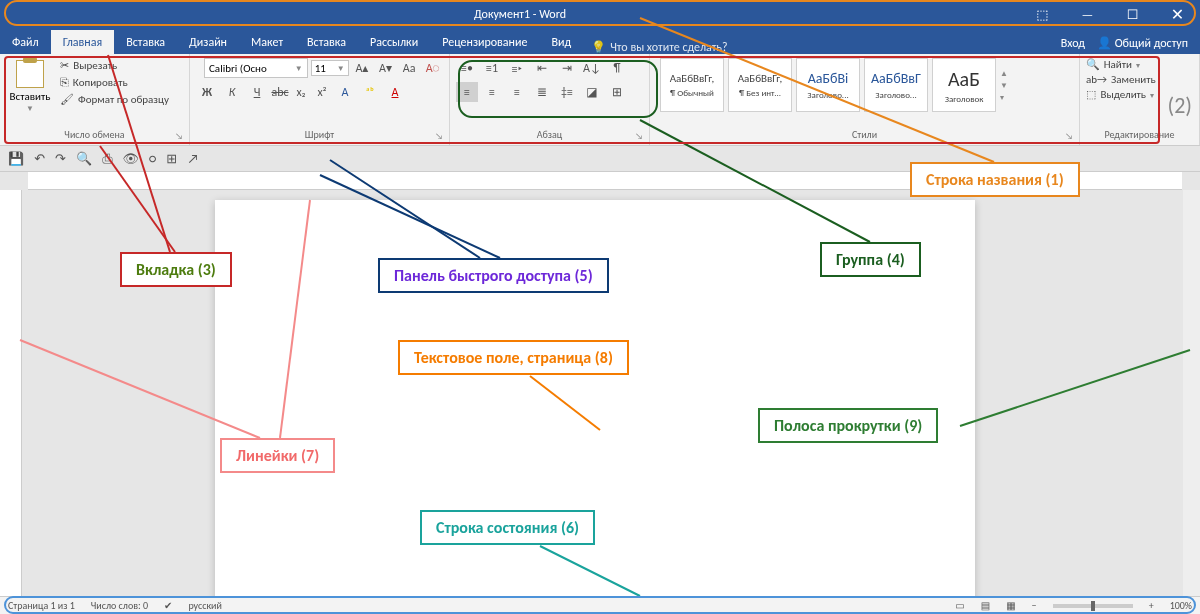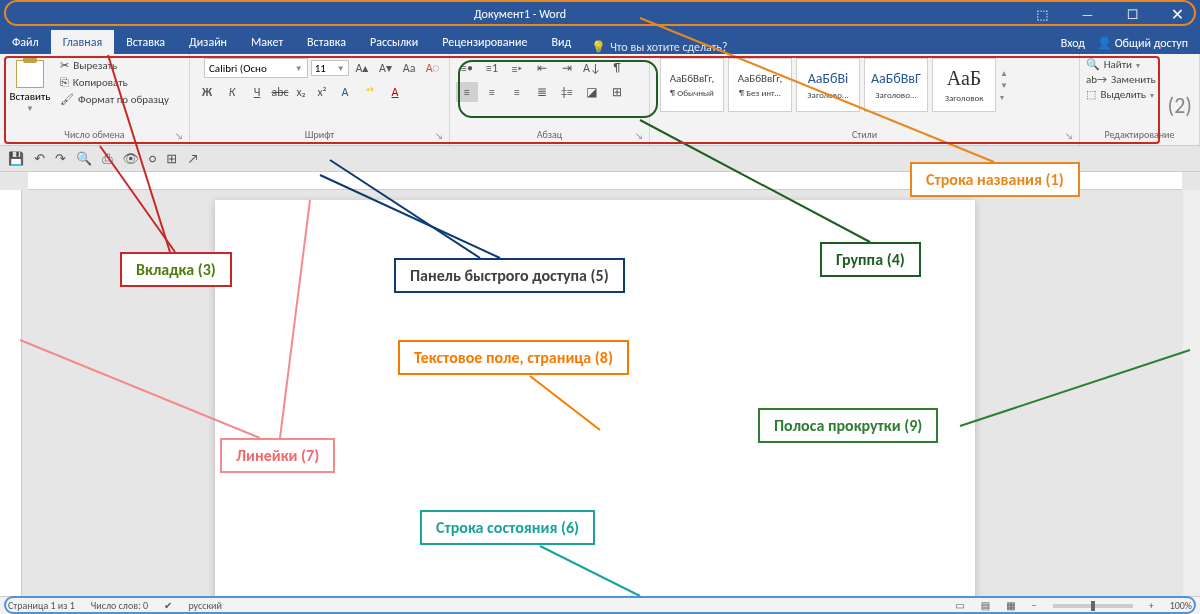--- a/index.html
+++ b/index.html
@@ -31,37 +31,37 @@
 .fontname{border:1px solid #c5c5c5;background:#fff;font-size:11px;padding:1px 4px;width:110px;height:20px;display:flex;align-items:center;justify-content:space-between;margin-left:8px;}
 .fontsize{border:1px solid #c5c5c5;background:#fff;font-size:11px;width:40px;height:16px;display:flex;align-items:center;justify-content:space-between;padding:0 3px;}
 .ibtn{width:22px;height:20px;display:flex;align-items:center;justify-content:center;font-size:12px;color:#555;cursor:pointer;}
 .ibtn.sm{width:18px;}
 .para{width:200px;}
 .styles{flex:1;display:flex;flex-direction:column;}
 .styles .row{display:flex;gap:4px;padding:2px 4px 0 4px;}
 .stylebox{border:1px solid #d0d0d0;background:#fff;width:64px;height:54px;display:flex;flex-direction:column;align-items:center;justify-content:center;font-size:9px;color:#444;padding:2px;}
 .stylebox .prev{font-size:11px;margin-bottom:2px;}
 .stylebox.blue .prev{color:#2b579a;font-size:14px;}
-.stylebox.big .prev{color:#333;font-size:20px;font-weight:300;font-family:Liberation Serif, serif;}
+.stylebox.big .prev{color:#333;font-size:20px;font-weight:300;}
 .editing{width:120px;}
 .editing .stack{display:flex;flex-direction:column;gap:2px;font-size:11px;color:#444;padding-top:2px;}
 .editing .stack div{display:flex;align-items:center;gap:4px;}
 .qat{height:26px;background:#e6e6e6;border-bottom:1px solid #ccc;display:flex;align-items:center;gap:10px;padding:0 8px;font-size:13px;color:#555;}
 .workspace{position:absolute;top:172px;left:0;right:0;bottom:18px;background:#e6e6e6;}
 .ruler-h{position:absolute;top:0;left:28px;right:18px;height:18px;background:#fff;border-bottom:1px solid #ccc;font-size:8px;color:#666;}
 .ruler-v{position:absolute;top:18px;left:0;width:22px;bottom:0;background:#fff;border-right:1px solid #ccc;}
 .page{position:absolute;top:28px;left:215px;width:760px;height:500px;background:#fff;box-shadow:0 2px 8px rgba(0,0,0,.2);}
 .scroll-v{position:absolute;right:0;top:18px;bottom:0;width:17px;background:#eee;}
 .statusbar{position:absolute;bottom:0;left:0;right:0;height:18px;background:#f3f3f3;border-top:1px solid #ccc;display:flex;align-items:center;font-size:10px;color:#555;padding:0 8px;gap:16px;}
 .statusbar .sp{flex:1;}
 .callout{position:absolute;border:2px solid;border-radius:0;background:#fff;padding:6px 14px;font-size:16px;font-weight:600;z-index:50;}
 .callout.orange{border-color:#e8871e;color:#e8871e;}
 .callout.red{border-color:#c62828;color:#4d7c0f;}
 .callout.darkgreen{border-color:#1b5e20;color:#1b5e20;}
-.callout.navy{border-color:#0d3a73;color:#404040;margin-left:16px;}
+.callout.navy{border-color:#0d3a73;color:#6d28d9;}
 .callout.teal{border-color:#1aa39c;color:#1aa39c;}
 .callout.pink{border-color:#f48a8a;color:#f16a6a;}
 .callout.orange2{border-color:#f57c00;color:#f57c00;}
 .callout.green{border-color:#2e7d32;color:#2e7d32;}
 svg.overlay{position:absolute;top:0;left:0;width:1200px;height:614px;pointer-events:none;z-index:40;}
 .ring{position:absolute;border:2px solid;border-radius:14px;pointer-events:none;z-index:45;}
 .sidelabel{position:absolute;right:8px;top:92px;font-size:22px;color:#888;z-index:46;}
 .chev{font-size:8px;color:#888;}
 </style>
 </head>

